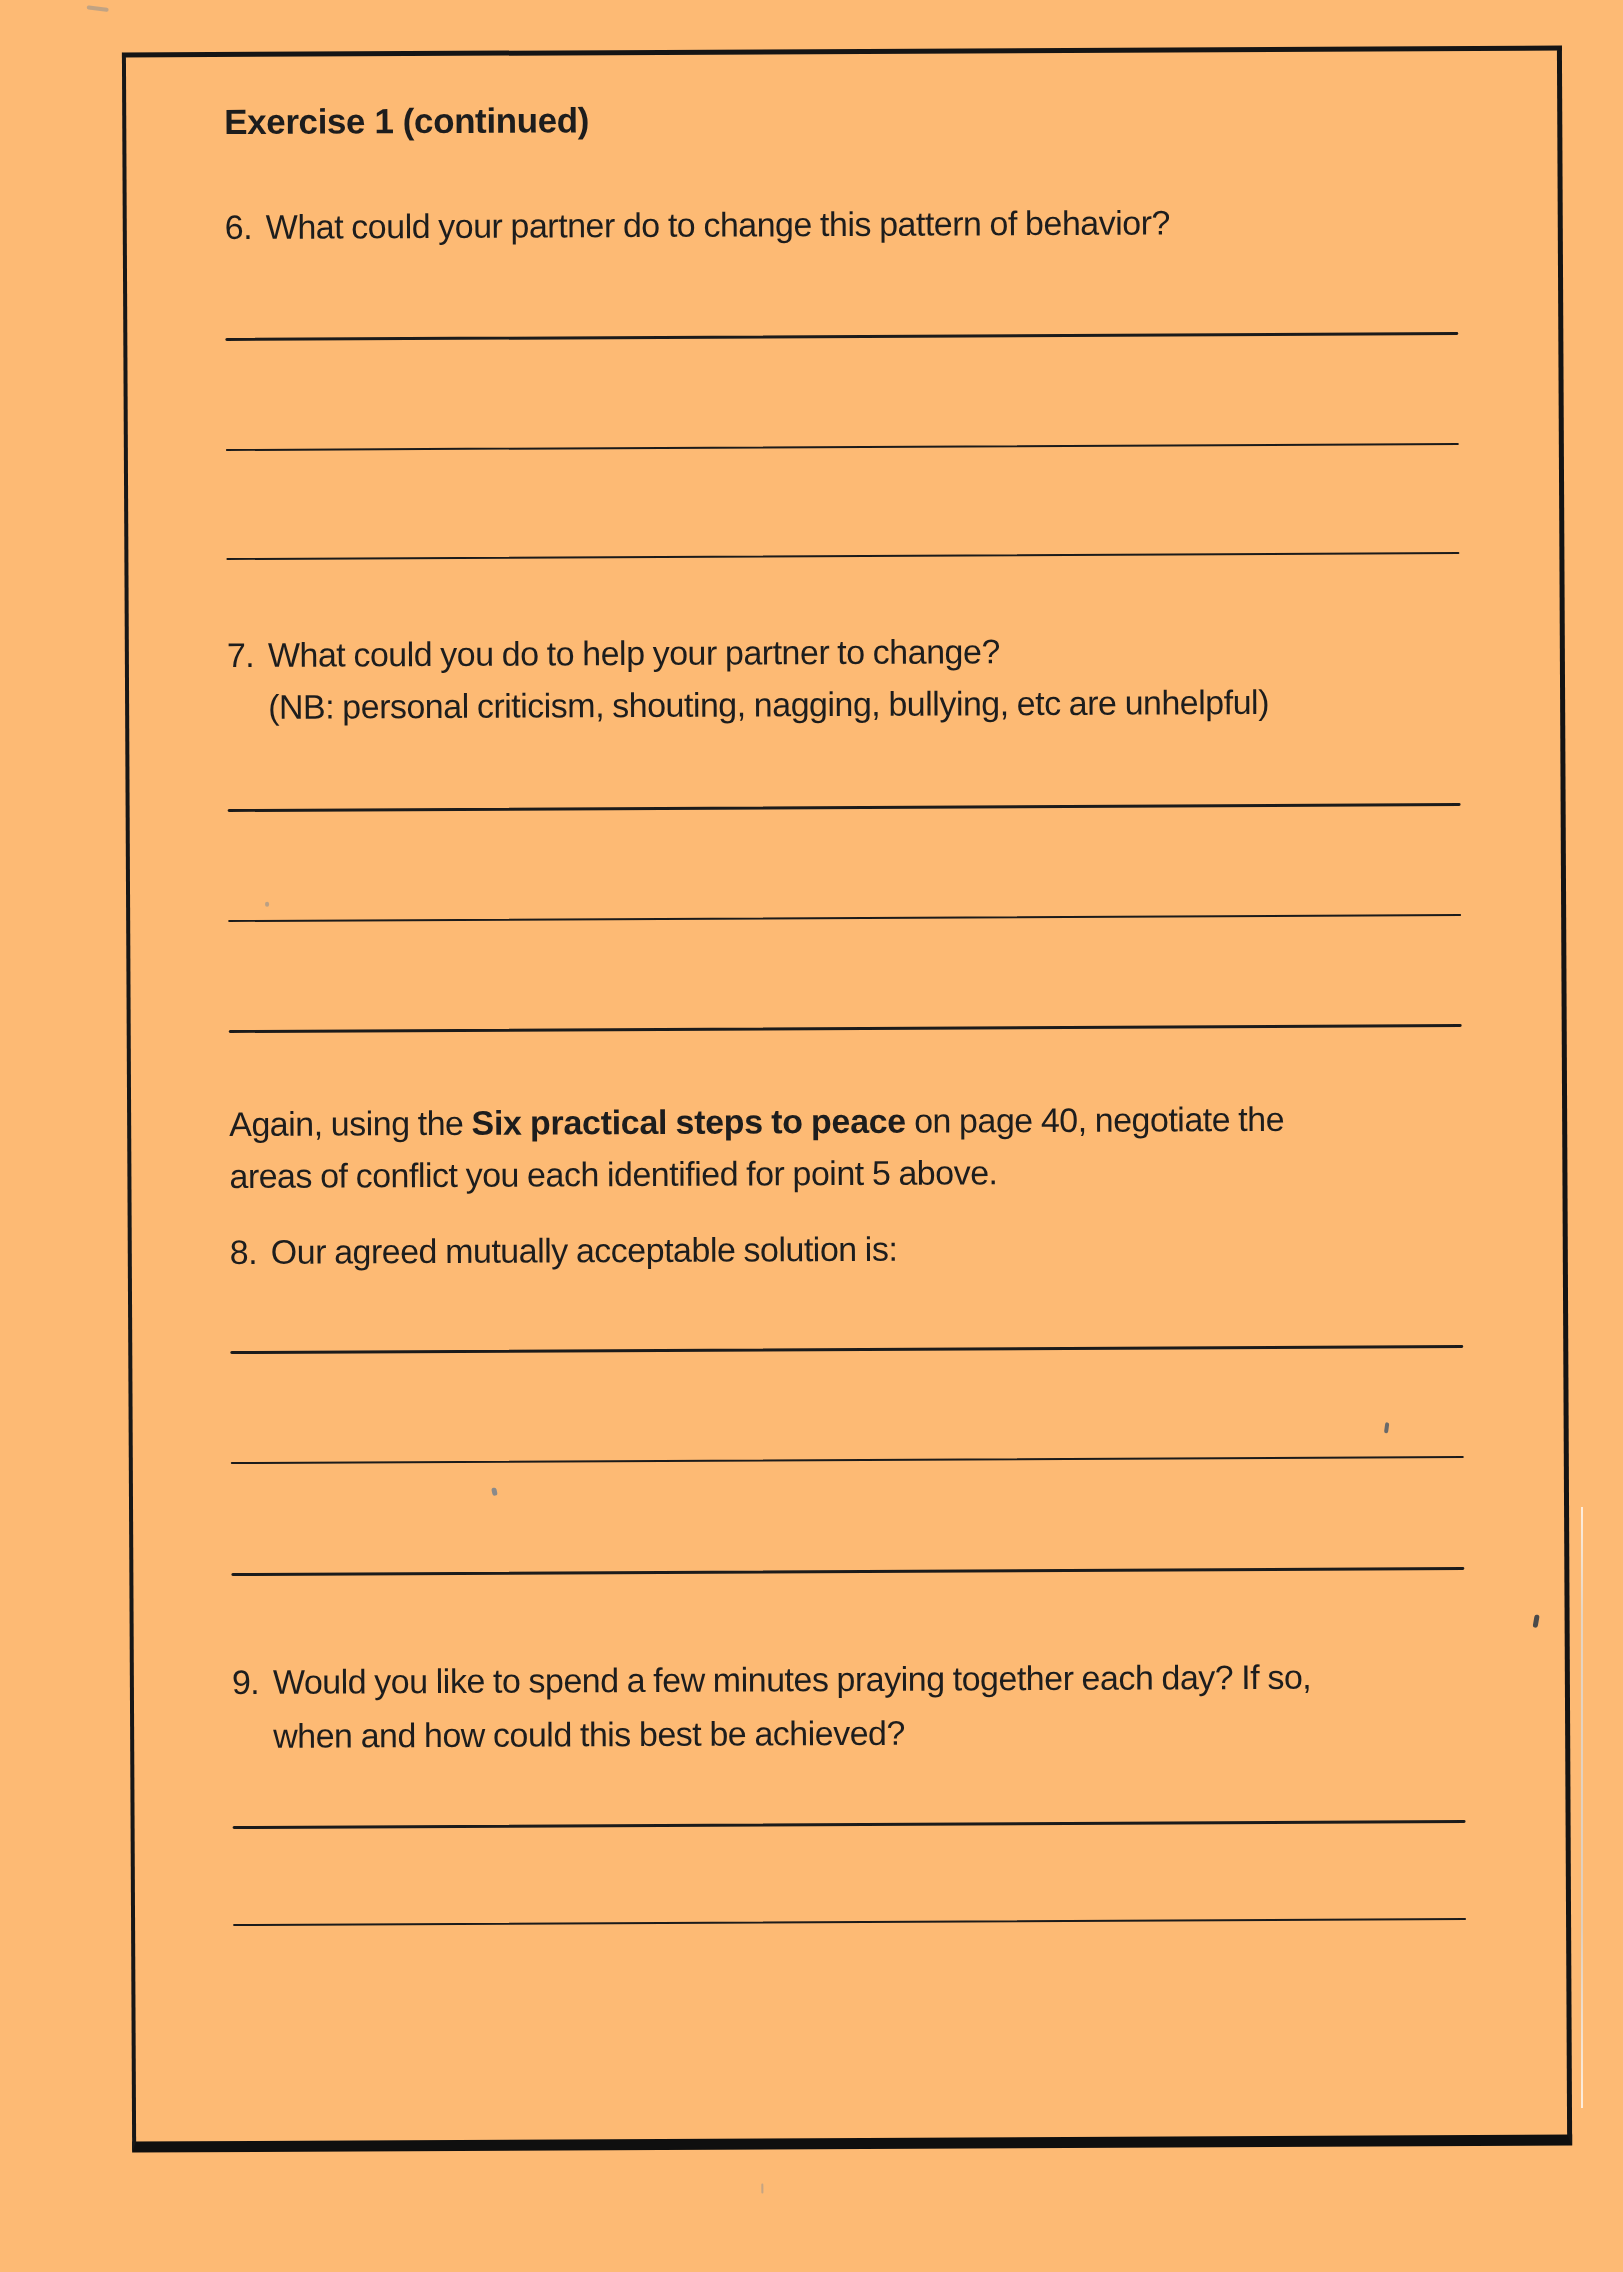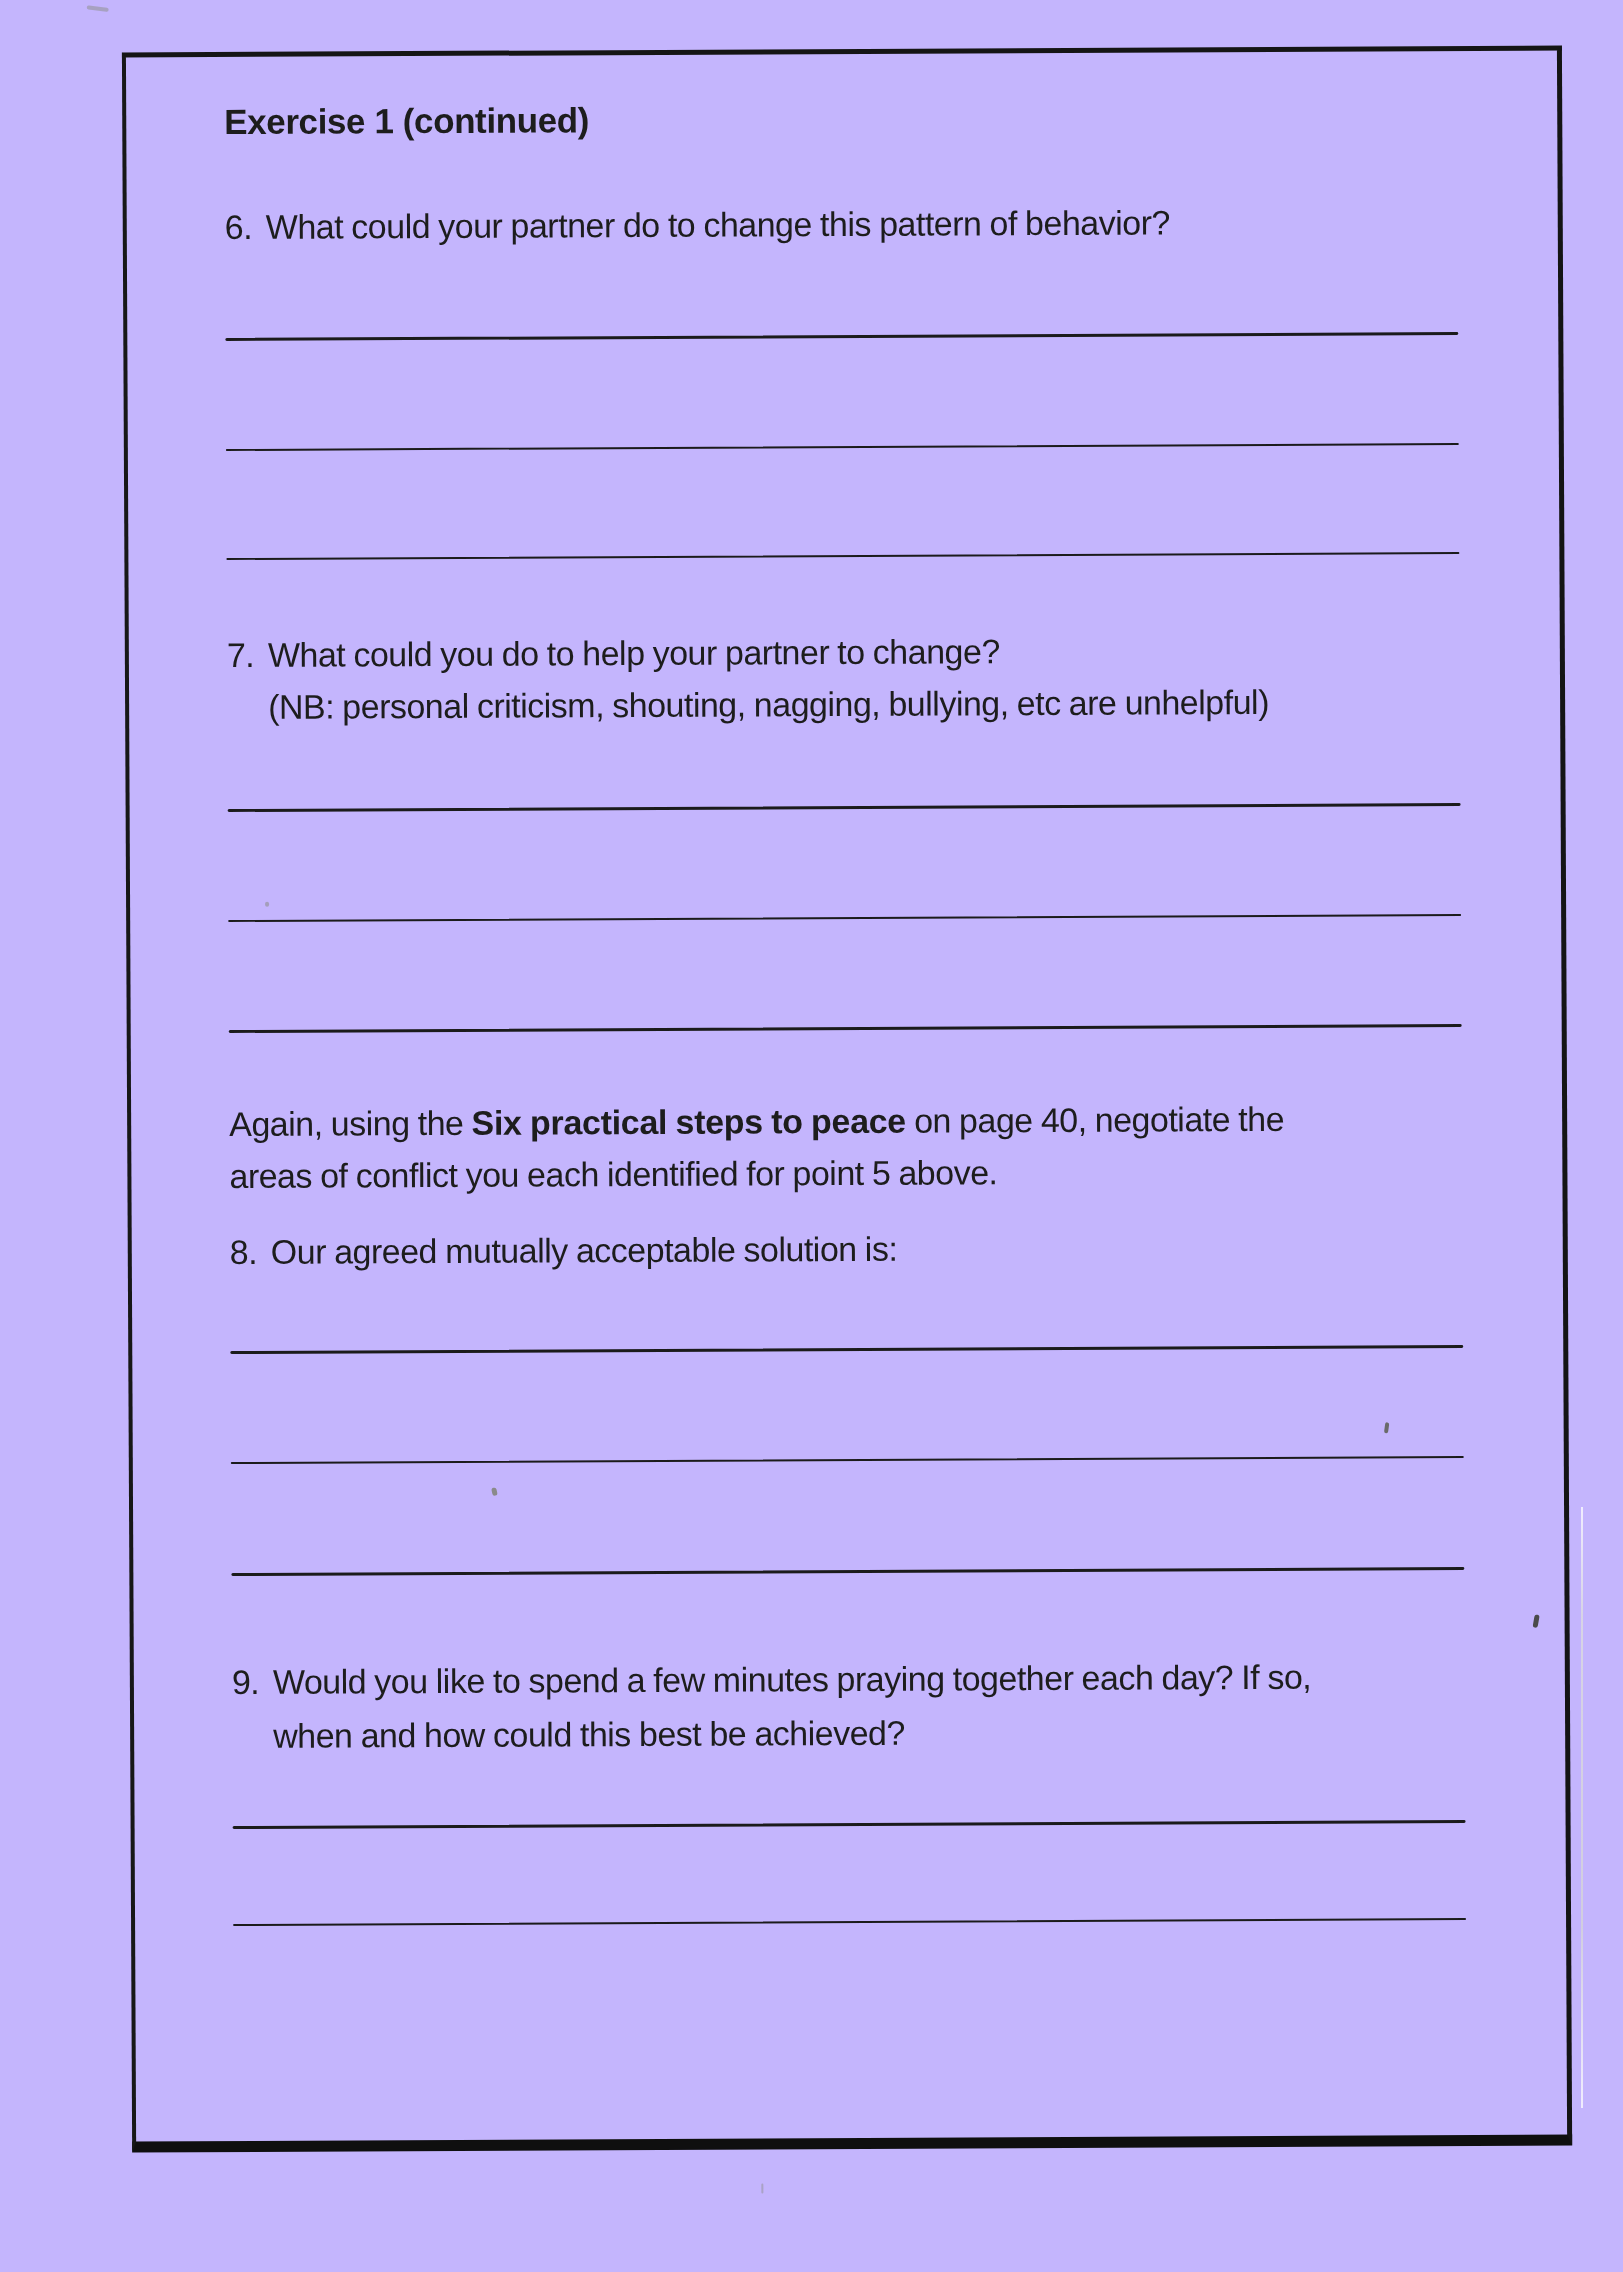--- a/index.html
+++ b/index.html
@@ -1,19 +1,19 @@
 <!DOCTYPE html>
 <html style="font-size:12.7px"><head>
 <meta charset="utf-8">
 <style>
   html,body{margin:0;padding:0;background:#ffffff;}
   .page{
     position:relative;
     width:1623px;height:2273px;
-    background:#c4b5fd;
+    background:#fdba74;
     overflow:hidden;
     font-family:"Liberation Sans", sans-serif;
     color:#1d1d1d;
   }
   
   .sheet{
     position:absolute;inset:0;
     transform:rotate(-0.28deg);
     transform-origin:52% 48%;
   }

